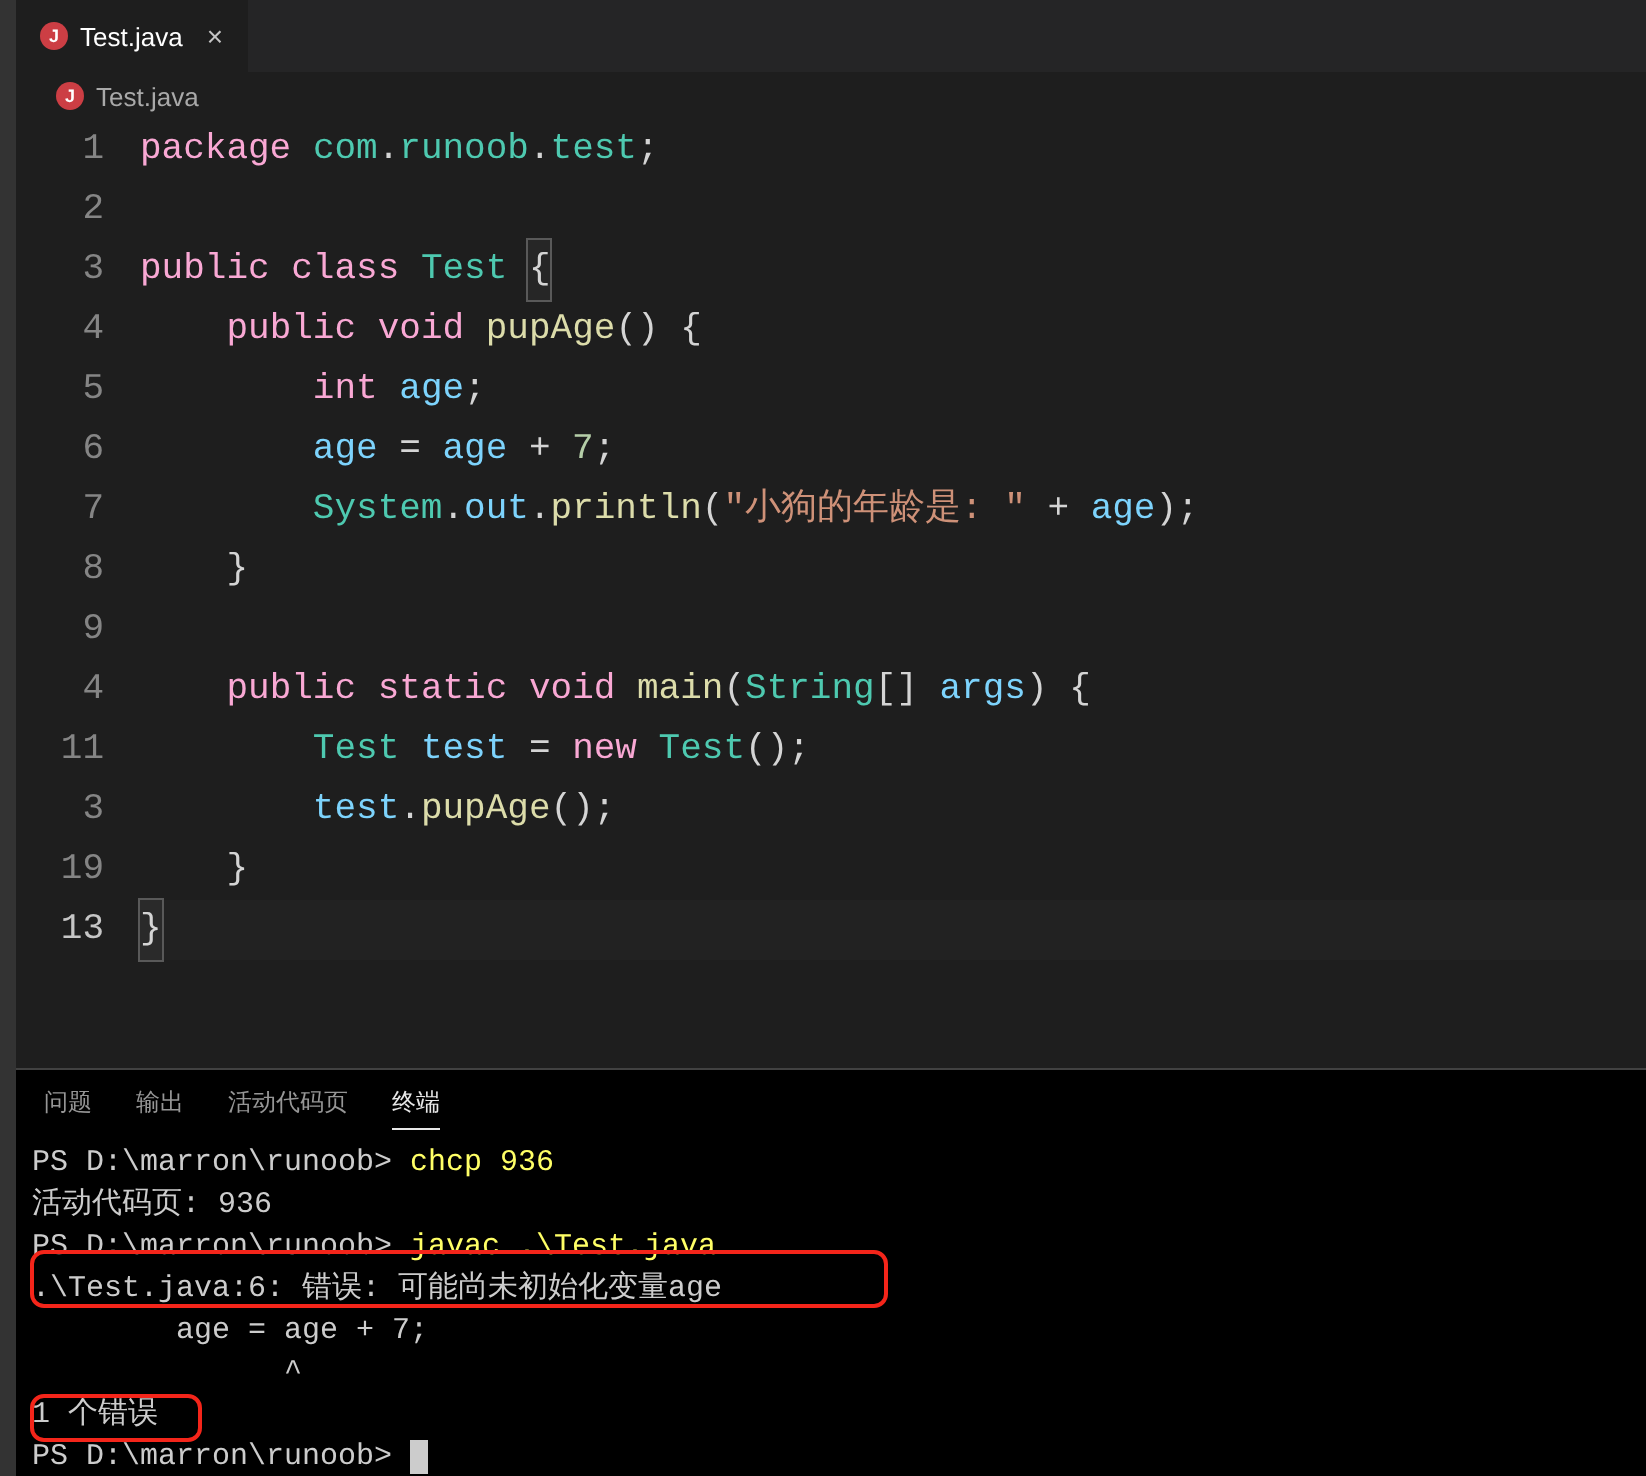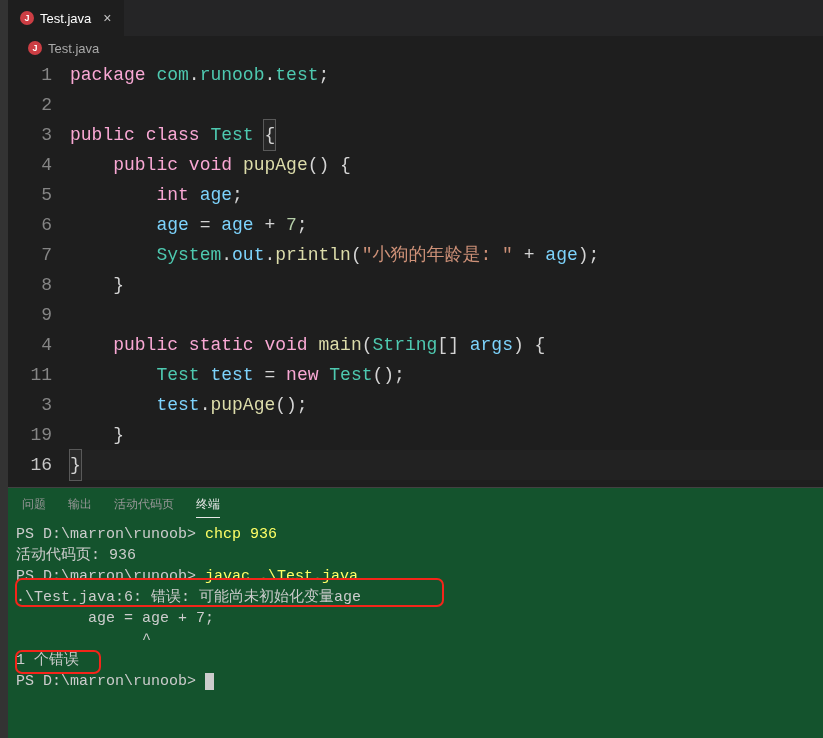--- a/index.html
+++ b/index.html
@@ -77,22 +77,22 @@
   .num { color:#b5cea8; }
   .punc{ color:#d4d4d4; }
   .brace-match {
     display:inline-block;
     border:1px solid #595959;
     margin:-1px;
     background:rgba(255,255,255,0.04);
   }
   
   .panel {
-    position:absolute; left:8px; right:0; bottom:0; height:251px;
-    background:#14532d;
+    position:absolute; left:8px; right:0; bottom:0; height:204px;
+    background:#000000;
     border-top:1px solid #414141;
   }
   .panel-tabs {
     display:flex; gap:22px;
     padding:8px 14px 0 14px;
     font-size:12px;
     color:#969696;
     height:30px;
   }
   .panel-tab { cursor:pointer; padding-bottom:6px;}
@@ -144,21 +144,21 @@
       <div class="ln">4</div>
       <div class="ln">5</div>
       <div class="ln">6</div>
       <div class="ln">7</div>
       <div class="ln">8</div>
       <div class="ln">9</div>
       <div class="ln">4</div>
       <div class="ln">11</div>
       <div class="ln">3</div>
       <div class="ln">19</div>
-      <div class="ln active">16</div>
+      <div class="ln active">13</div>
     </div>
   <div class="code" id="code"><div class="row"><span class="kw">package</span><span class="punc"> </span><span class="cls">com</span><span class="punc">.</span><span class="cls">runoob</span><span class="punc">.</span><span class="cls">test</span><span class="punc">;</span></div><div class="row">&nbsp;</div><div class="row"><span class="kw">public</span><span class="punc"> </span><span class="kw">class</span><span class="punc"> </span><span class="cls">Test</span><span class="punc"> </span><span class="brace-match">{</span></div><div class="row"><span class="punc">    </span><span class="kw">public</span><span class="punc"> </span><span class="kw">void</span><span class="punc"> </span><span class="fn">pupAge</span><span class="punc">() {</span></div><div class="row"><span class="punc">        </span><span class="kw">int</span><span class="punc"> </span><span class="var">age</span><span class="punc">;</span></div><div class="row"><span class="punc">        </span><span class="var">age</span><span class="punc"> = </span><span class="var">age</span><span class="punc"> + </span><span class="num">7</span><span class="punc">;</span></div><div class="row"><span class="punc">        </span><span class="cls">System</span><span class="punc">.</span><span class="var">out</span><span class="punc">.</span><span class="fn">println</span><span class="punc">(</span><span class="str">"小狗的年龄是: "</span><span class="punc"> + </span><span class="var">age</span><span class="punc">);</span></div><div class="row"><span class="punc">    }</span></div><div class="row">&nbsp;</div><div class="row"><span class="punc">    </span><span class="kw">public</span><span class="punc"> </span><span class="kw">static</span><span class="punc"> </span><span class="kw">void</span><span class="punc"> </span><span class="fn">main</span><span class="punc">(</span><span class="cls">String</span><span class="punc">[] </span><span class="var">args</span><span class="punc">) {</span></div><div class="row"><span class="punc">        </span><span class="cls">Test</span><span class="punc"> </span><span class="var">test</span><span class="punc"> = </span><span class="kw">new</span><span class="punc"> </span><span class="cls">Test</span><span class="punc">();</span></div><div class="row"><span class="punc">        </span><span class="var">test</span><span class="punc">.</span><span class="fn">pupAge</span><span class="punc">();</span></div><div class="row"><span class="punc">    }</span></div><div class="row active"><span class="brace-match">}</span></div></div>
 </div>
 
 <div class="panel">
   <div class="panel-tabs" id="panel-tabs">
       <div class="panel-tab">问题</div>
       <div class="panel-tab">输出</div>
       <div class="panel-tab">活动代码页</div>
       <div class="panel-tab active">终端</div>

